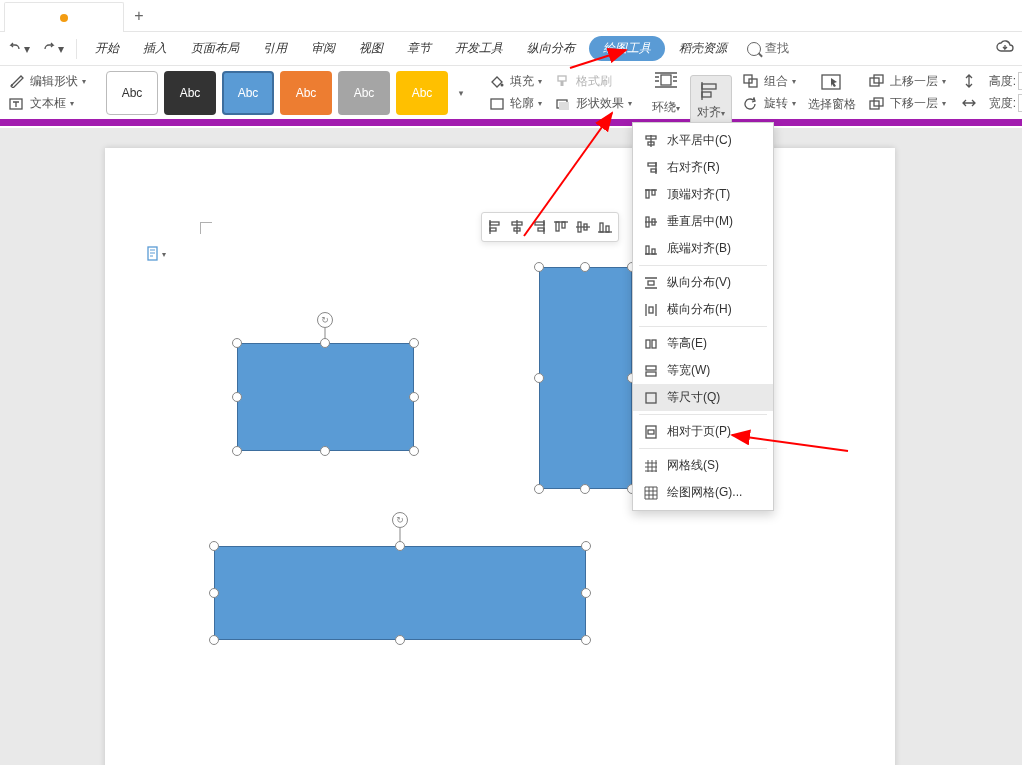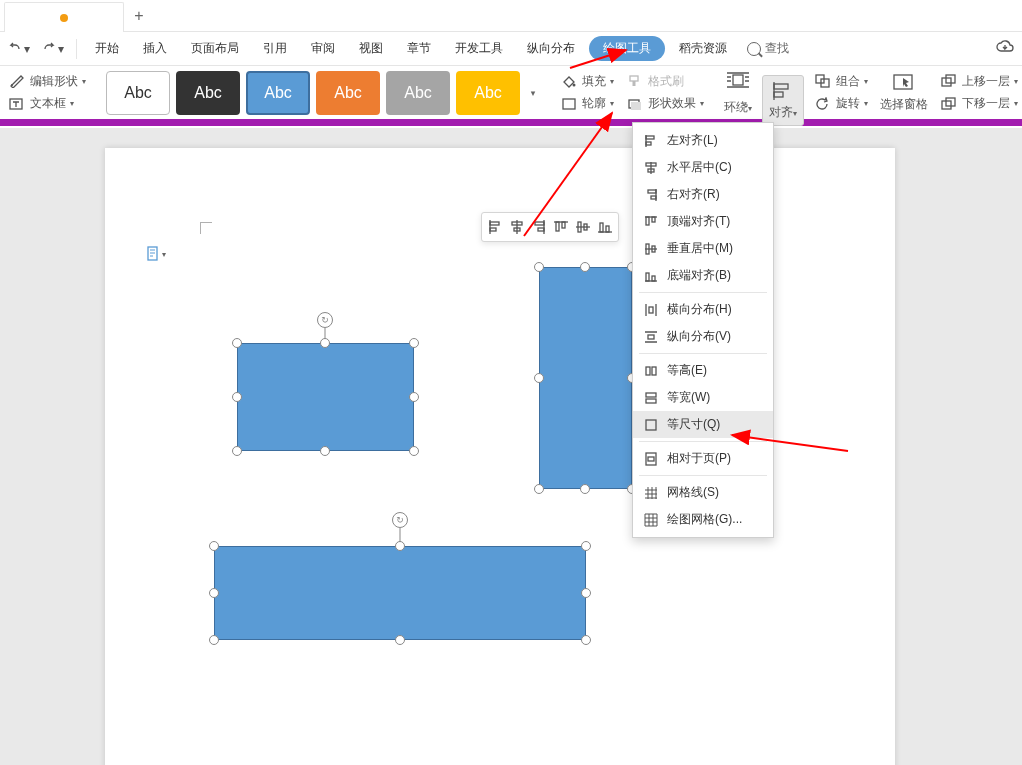--- a/index.html
+++ b/index.html
@@ -8,35 +8,35 @@
   
   .titlebar { height: 32px; display:flex; align-items:center; border-bottom:1px solid #e5e5e5; padding-left:4px; }
   .tab { width:120px; height:30px; border:1px solid #e5e5e5; border-bottom:none; border-radius:2px 2px 0 0; margin-top:2px; display:flex; align-items:center; justify-content:center; background:#fff; position:relative;}
   .tab .dot { width:8px; height:8px; border-radius:50%; background:#f39c12; position:absolute; top:11px; left:50%; transform:translateX(-50%);}
   .add-tab { width:30px; height:30px; display:flex; align-items:center; justify-content:center; color:#666; font-size:16px;}
 
   
   .menubar { height:34px; display:flex; align-items:center; gap:4px; border-bottom:1px solid #e5e5e5; padding:0 4px; position:relative; }
   .menubar .histbtn { display:flex; align-items:center; gap:2px; color:#555; padding:4px; }
   .menubar .sep { width:1px; height:20px; background:#e5e5e5; margin:0 4px;}
-  .menubar .mitem { padding:4px 10px; border-radius:3px; color:#333; white-space:nowrap; }
+  .menubar .mitem { padding:4px 10px; border-radius:3px; color:#333; white-space:nowrap;font-style:italic; }
   .menubar .mitem.active { background:#5a9bd5; color:#fff; border-radius:14px; padding:4px 14px;}
   .menubar .search { display:flex; align-items:center; gap:4px; color:#666; margin-left:6px;}
   .menubar .search .sicon { width:14px; height:14px; border:1.5px solid #666; border-radius:50%; position:relative;}
   .menubar .search .sicon::after { content:''; position:absolute; width:5px; height:1.5px; background:#666; transform:rotate(45deg); bottom:-1px; right:-3px;}
   .menubar .cloud { position:absolute; right:8px; color:#888; font-size:14px;}
 
   
   .ribbon { height:60px; border-bottom:7px solid #a21caf; display:flex; align-items:stretch; padding:4px 2px; background:#fff; }
   .rblock { display:flex; flex-direction:column; justify-content:space-around; padding:0 4px; }
   .rbbtn { display:flex; align-items:center; gap:4px; color:#555; font-size:12px; white-space:nowrap; padding:2px 2px;}
   .rbbtn .tri { font-size:8px; color:#666;}
   .vsep { width:1px; background:#e5e5e5; margin:4px 4px; }
   .swatches { display:flex; align-items:center; gap:6px; padding:0 6px;}
-  .swatch { width:64px; height:44px; border-radius:4px; display:flex; align-items:center; justify-content:center; color:#fff; font-size:16px; border:1px solid transparent;}
+  .swatch { width:52px; height:44px; border-radius:4px; display:flex; align-items:center; justify-content:center; color:#fff; font-size:12px; border:1px solid transparent;}
   .swatch.white { background:#fff; color:#333; border-color:#bbb;}
   .swatch.black { background:#333;}
   .swatch.blue  { background:#5a9bd5; border:2px solid #3d6e9e;}
   .swatch.orange{ background:#ed7d31;}
   .swatch.gray  { background:#a5a5a5;}
   .swatch.gold  { background:#ffc000;}
   .swarrow { width:14px; display:flex; align-items:center; justify-content:center; color:#666; font-size:9px;}
   .rbbtn.disabled { color:#b5b5b5; }
   .alignbtn { padding:4px 6px; background:#e8e8e8; border:1px solid #ccc; border-radius:3px; }
   .sizeinputs { display:flex; flex-direction:column; gap:4px; padding-top:2px; }
@@ -388,30 +388,20 @@
 <div class="handle" style="left:209px; top:588px;"></div>
 <div class="handle" style="left:581px; top:588px;"></div>
 <div class="handle" style="left:209px; top:635px;"></div>
 <div class="handle" style="left:395px; top:635px;"></div>
 <div class="handle" style="left:581px; top:635px;"></div>
 
 <div class="dropdown">
   <div class="dd-item">
       <span class="i">
         <svg width="14" height="14">
-          <path d="M2 1v12" class="al"></path>
-          <rect x="2" y="2" width="8" height="3" class="al"></rect>
-          <rect x="2" y="8" width="5" height="3" class="al"></rect>
-        </svg>
-      </span>
-      <span>左对齐(L)</span>
-    </div>
-  <div class="dd-item">
-      <span class="i">
-        <svg width="14" height="14">
           <path d="M7 1v12" class="al"></path>
           <rect x="2" y="2" width="10" height="3" class="al"></rect>
           <rect x="4" y="8" width="6" height="3" class="al"></rect>
         </svg>
       </span>
       <span>水平居中(C)</span>
     </div>
   <div class="dd-item">
       <span class="i">
         <svg width="14" height="14">
@@ -449,34 +439,34 @@
           <rect x="2" y="4" width="3" height="8" class="al"></rect>
           <rect x="8" y="7" width="3" height="5" class="al"></rect>
         </svg>
       </span>
       <span>底端对齐(B)</span>
     </div>
   <div class="dd-sep"></div>
   <div class="dd-item">
       <span class="i">
         <svg width="14" height="14">
+          <path d="M1 2h12M1 12h12" class="al"></path>
+          <rect x="4" y="5" width="6" height="4" class="al"></rect>
+        </svg>
+      </span>
+      <span>纵向分布(V)</span>
+    </div>
+  <div class="dd-item">
+      <span class="i">
+        <svg width="14" height="14">
           <path d="M2 1v12M12 1v12" class="al"></path>
           <rect x="5" y="4" width="4" height="6" class="al"></rect>
         </svg>
       </span>
       <span>横向分布(H)</span>
-    </div>
-  <div class="dd-item">
-      <span class="i">
-        <svg width="14" height="14">
-          <path d="M1 2h12M1 12h12" class="al"></path>
-          <rect x="4" y="5" width="6" height="4" class="al"></rect>
-        </svg>
-      </span>
-      <span>纵向分布(V)</span>
     </div>
   <div class="dd-sep"></div>
   <div class="dd-item">
       <span class="i">
         <svg width="14" height="14">
           <rect x="2" y="3" width="4" height="8" class="al"></rect>
           <rect x="8" y="3" width="4" height="8" class="al"></rect>
         </svg>
       </span>
       <span>等高(E)</span>

